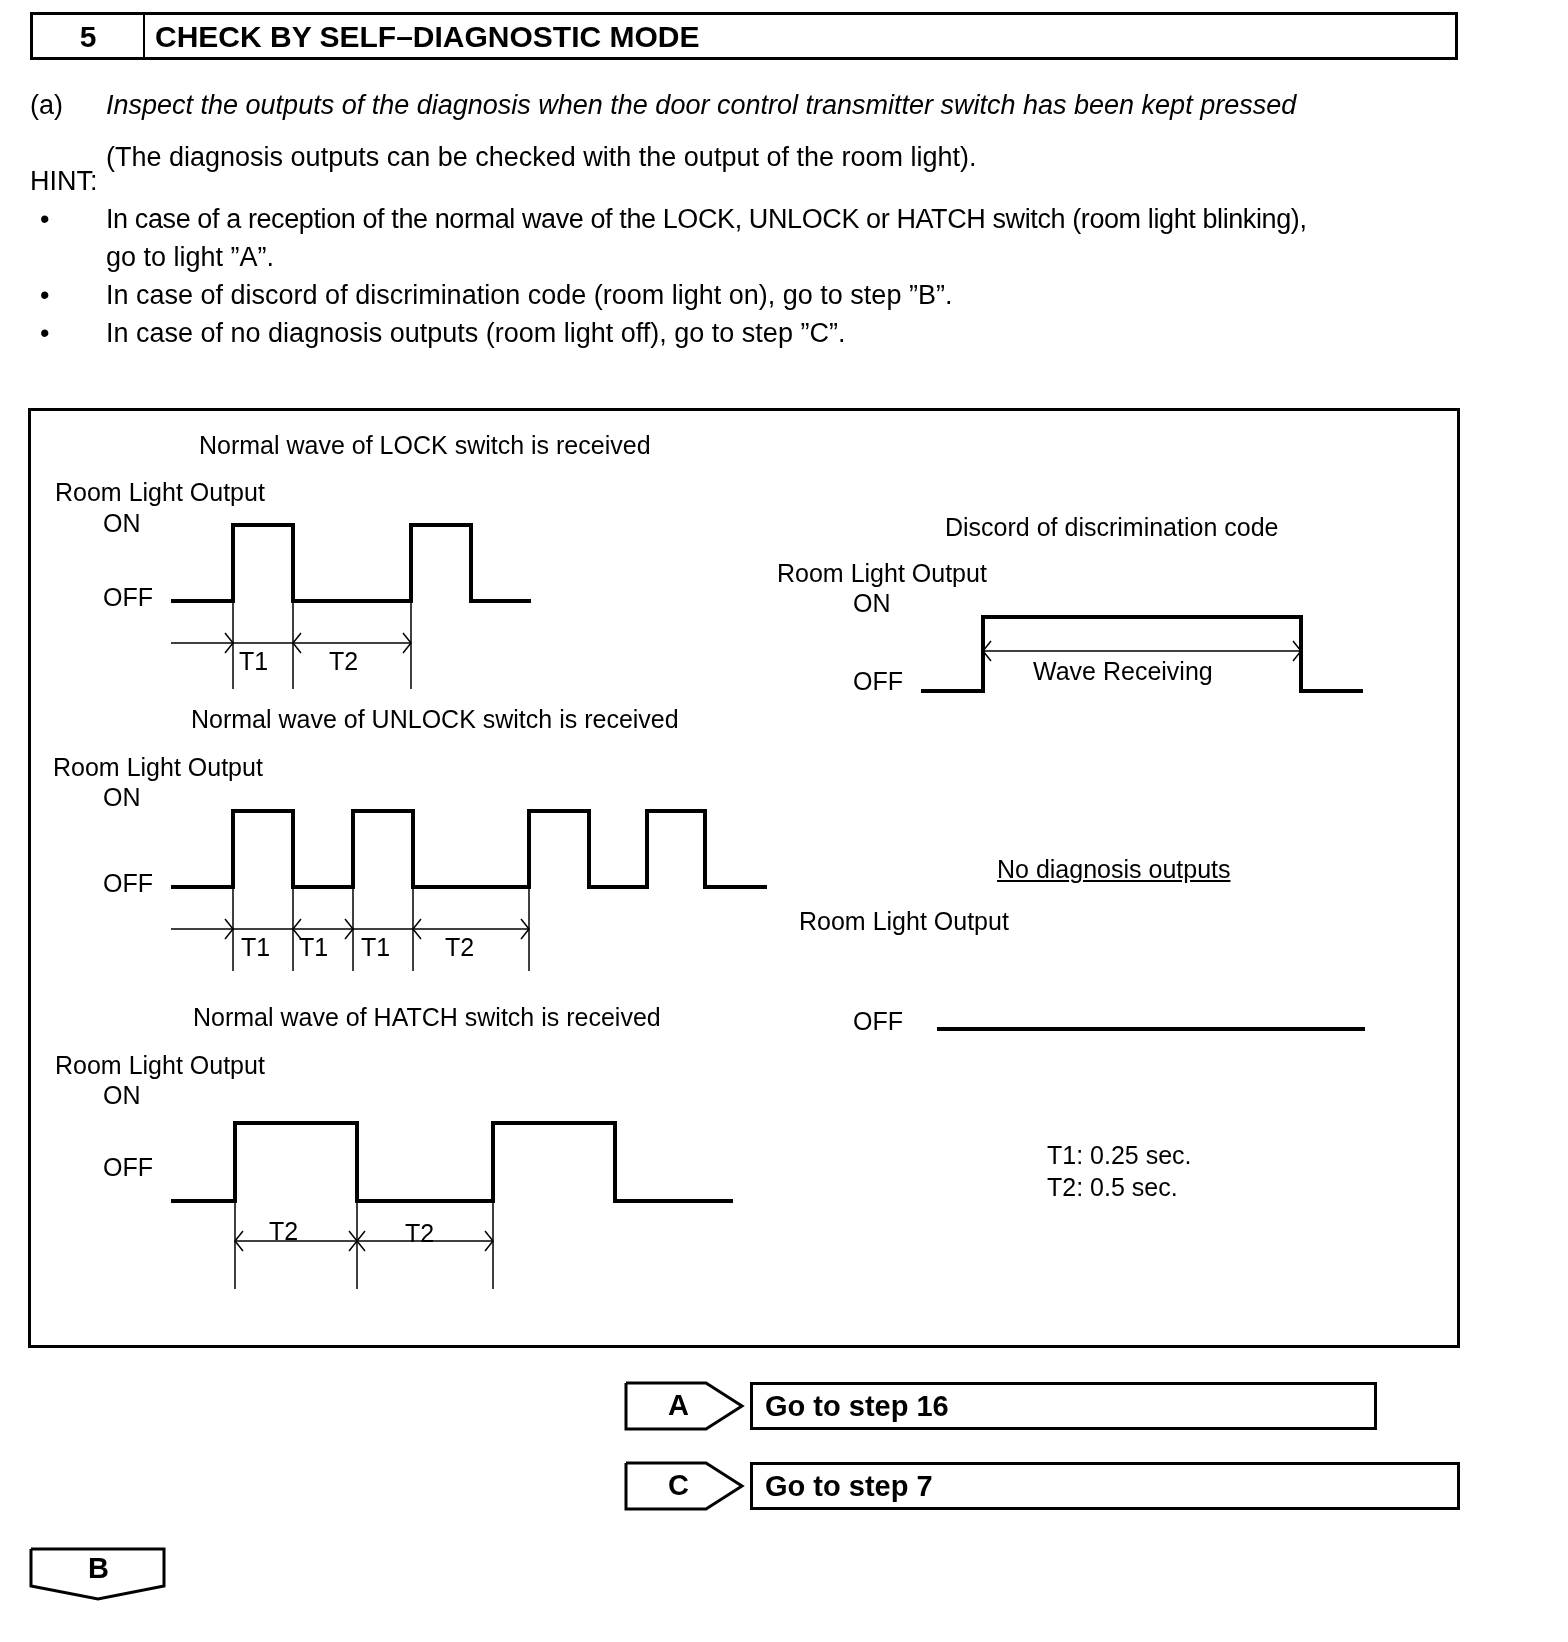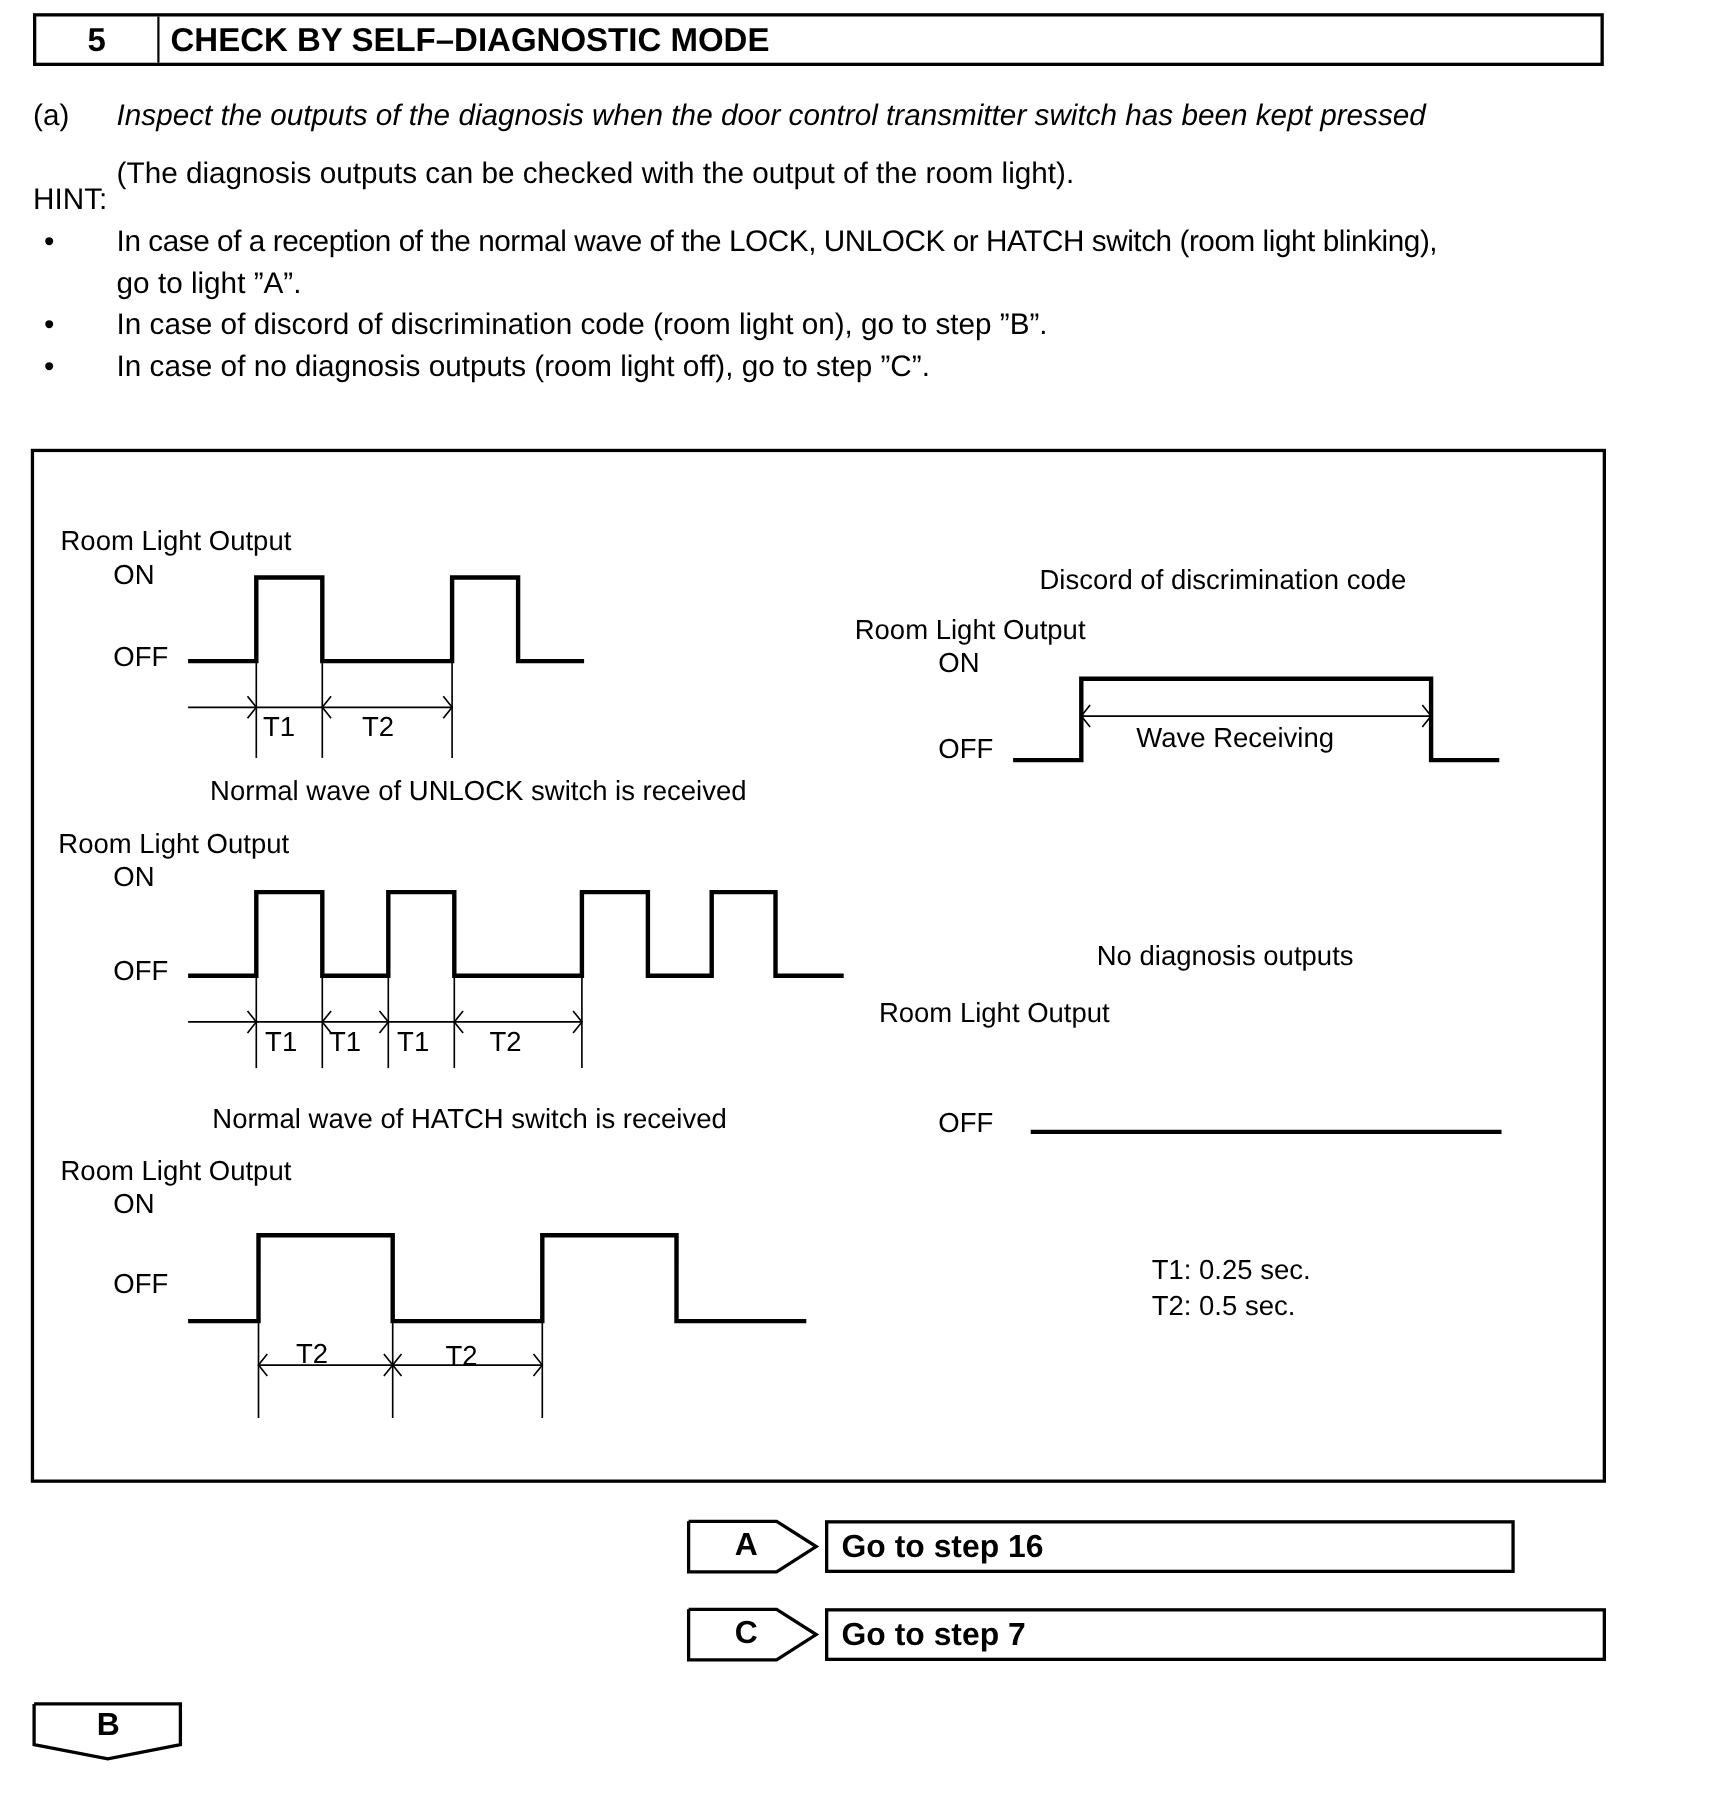--- a/index.html
+++ b/index.html
@@ -35,20 +35,21 @@
 <div class="abs txt" style="left:40px;top:200px;">•</div>
 <div class="abs txt" style="left:106px;top:200px;letter-spacing:-0.4px;">In case of a reception of the normal wave of the LOCK, UNLOCK or HATCH switch (room light blinking),</div>
 <div class="abs txt" style="left:106px;top:238px;">go to light ”A”.</div>
 <div class="abs txt" style="left:40px;top:276px;">•</div>
 <div class="abs txt" style="left:106px;top:276px;">In case of discord of discrimination code (room light on), go to step ”B”.</div>
 <div class="abs txt" style="left:40px;top:314px;">•</div>
 <div class="abs txt" style="left:106px;top:314px;">In case of no diagnosis outputs (room light off), go to step ”C”.</div>
 
 <div class="abs diag">
 
+  <div class="lbl" style="left:168px;top:20px;">Normal wave of LOCK switch is received</div>
   <div class="lbl" style="left:24px;top:67px;">Room Light Output</div>
   <div class="lbl" style="left:72px;top:98px;">ON</div>
   <div class="lbl" style="left:72px;top:172px;">OFF</div>
   <svg class="abs" style="left:0;top:0;" width="1426" height="934">
 
     <polyline stroke-width="4" points="140,190 202,190 202,114 262,114 262,190 380,190 380,114 440,114 440,190 500,190"></polyline>
     <g stroke-width="1.5">
       <line x1="202" y1="190" x2="202" y2="278"></line>
         <line x1="262" y1="190" x2="262" y2="278"></line>
         <line x1="380" y1="190" x2="380" y2="278"></line>
@@ -112,21 +113,21 @@
   <div class="lbl" style="left:72px;top:742px;">OFF</div>
   <div class="lbl" style="left:238px;top:806px;">T2</div>
   <div class="lbl" style="left:374px;top:808px;">T2</div>
 
   <div class="lbl" style="left:914px;top:102px;">Discord of discrimination code</div>
   <div class="lbl" style="left:746px;top:148px;">Room Light Output</div>
   <div class="lbl" style="left:822px;top:178px;">ON</div>
   <div class="lbl" style="left:822px;top:256px;">OFF</div>
   <div class="lbl" style="left:1002px;top:246px;">Wave Receiving</div>
 
-  <div class="lbl" style="left:966px;top:444px;">No diagnosis outputs</div>
+  <div class="lbl" style="left:966px;top:444px;text-decoration:underline;">No diagnosis outputs</div>
   <div class="lbl" style="left:768px;top:496px;">Room Light Output</div>
   <div class="lbl" style="left:822px;top:596px;">OFF</div>
 
   <div class="lbl" style="left:1016px;top:730px;">T1: 0.25 sec.</div>
   <div class="lbl" style="left:1016px;top:762px;">T2: 0.5 sec.</div>
 </div>
 
 <div class="route" style="left:624px;top:1380px;width:836px;height:52px;">
   <svg class="abs" style="left:0;top:0;" width="124" height="52">
     <polyline points="2,3 82,3 118,26 82,49 2,49 2,3" stroke-width="3"></polyline>

